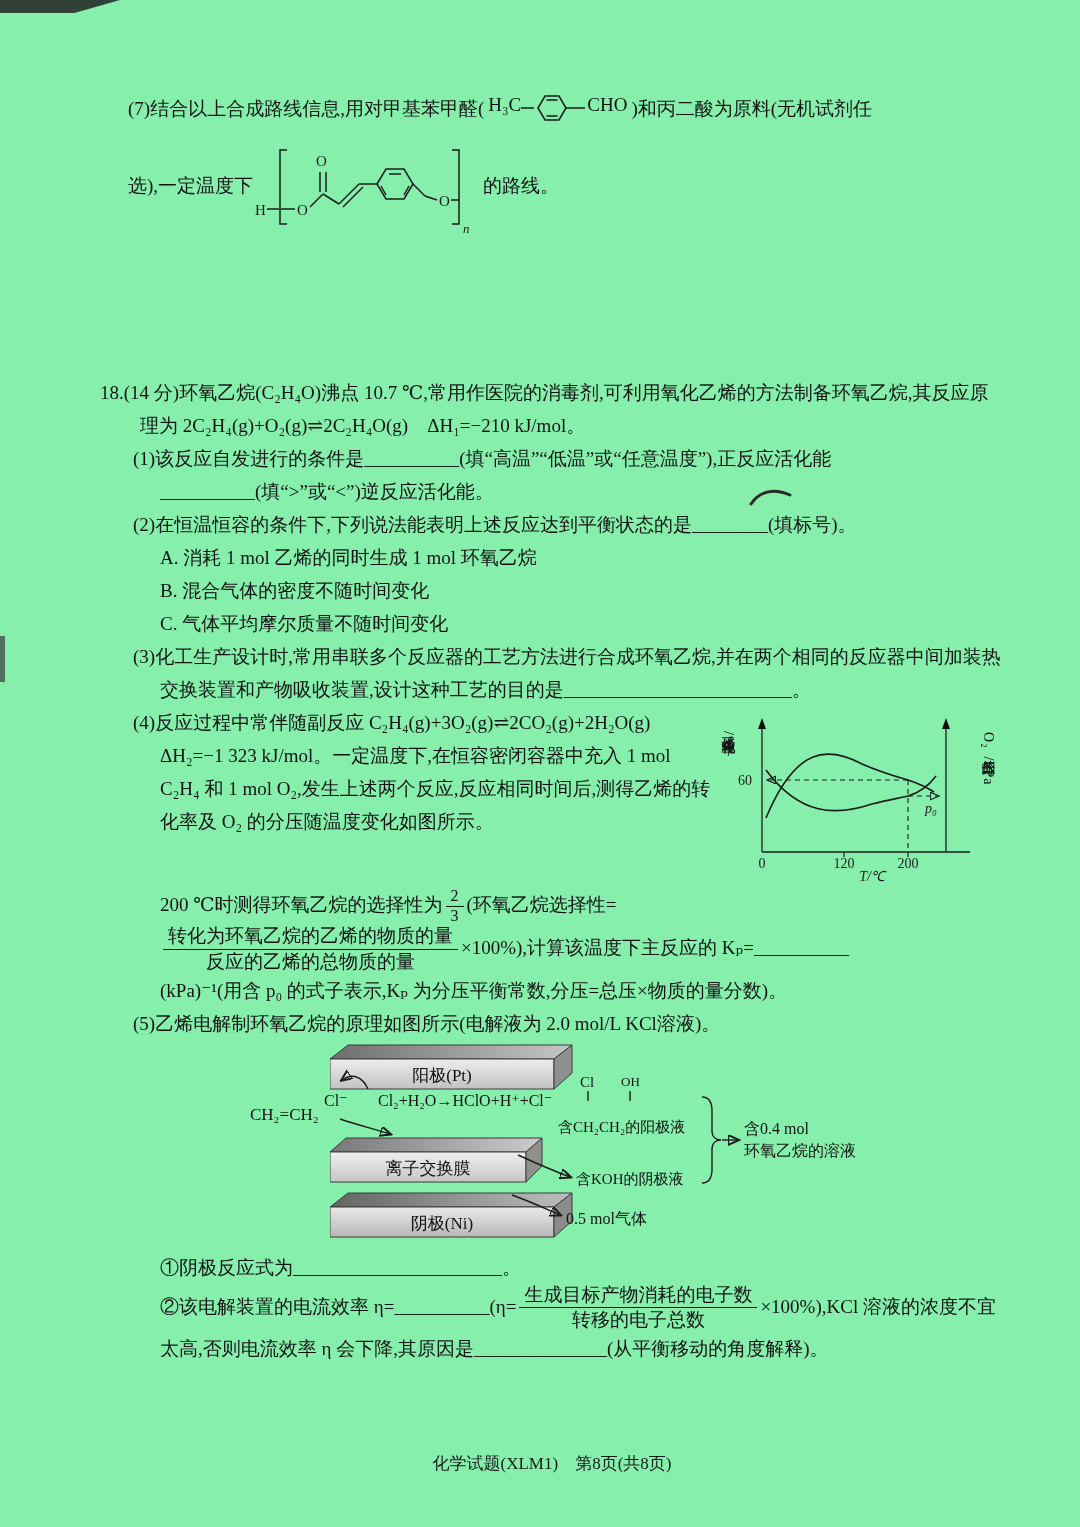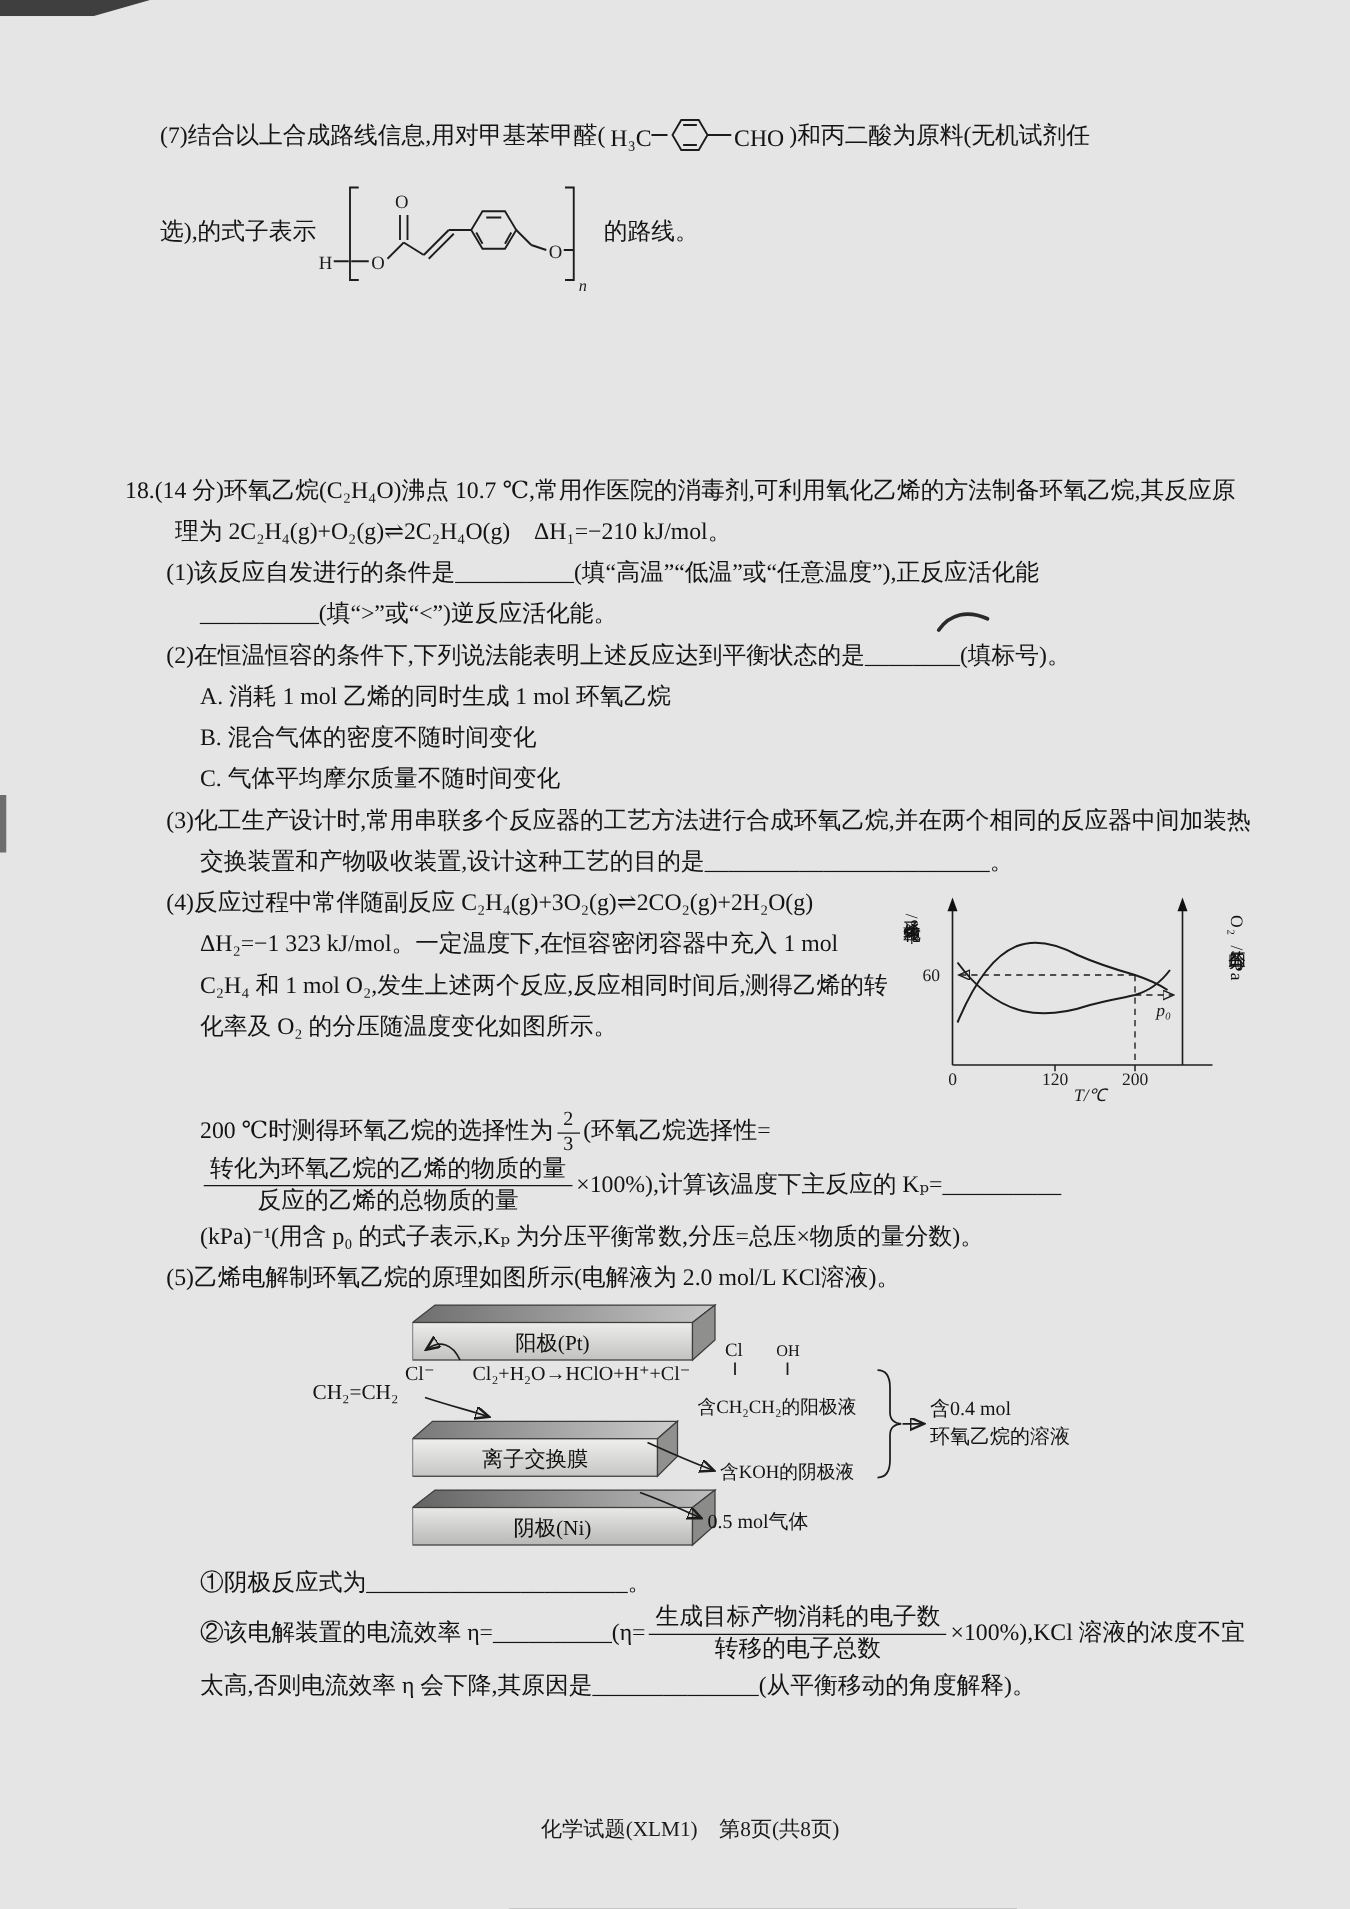--- a/index.html
+++ b/index.html
@@ -1,31 +1,31 @@
 <!DOCTYPE html>
 <html><head>
 <meta charset="utf-8">
 <style>
   * { box-sizing: border-box; }
   html,body { margin:0; padding:0; background:#9a9a9a; }
   .page {
     position:relative; width:1080px; height:1527px; margin:0 auto;
-    background:#e5e5e5; color:#141414; overflow:hidden;
+    background:#86efac; color:#141414; overflow:hidden;
     font-family:"Liberation Serif","DejaVu Serif",serif;
   }
   .scan-top { position:absolute; top:0; left:0; width:120px; height:13px; background:#222;
     clip-path:polygon(0 0,100% 0,62% 100%,0 100%); opacity:.85; }
   .scan-left { position:absolute; top:636px; left:0; width:5px; height:46px; background:#3a3a3a; opacity:.7; }
   .content { position:absolute; left:100px; top:88px; width:905px; font-size:19px; line-height:33px; }
 
   
   .q7 { margin-left:28px; margin-bottom:140px; }
   .q7 .l1 { display:flex; align-items:center; flex-wrap:nowrap; white-space:nowrap; }
   .q7 .l2 { display:flex; align-items:center; margin-top:6px; }
-  .chem { display:inline-flex; align-items:flex-end; margin:0 4px; white-space:nowrap; }
+  .chem { display:inline-flex; align-items:flex-start; margin:0 4px; white-space:nowrap; }
   svg.structure { display:block; }
   svg.structure line, svg.structure polyline, svg.structure path, svg.structure polygon { stroke:#1c1c1c; stroke-width:1.5; fill:none; }
   svg.structure text { fill:#1c1c1c; stroke:none; font-family:"Liberation Serif",serif; }
 
   
   .q18head { padding-left:40px; text-indent:-40px; }
   .part  { padding-left:60px; text-indent:-27px; }
   .flat  { padding-left:60px; text-indent:0; }
   .option{ padding-left:60px; }
 
@@ -78,21 +78,21 @@
             <polygon points="17,20 24,8 38,8 45,20 38,32 24,32"></polygon>
             <line x1="25.5" y1="12" x2="36.5" y2="12"></line>
             <line x1="25.5" y1="28" x2="36.5" y2="28"></line>
             <line x1="45" y1="20" x2="64" y2="20"></line>
           </svg>
           <span>CHO</span>
         </span>
         <span>)和丙二酸为原料(无机试剂任</span>
       </div>
       <div class="l2">
-        <span>选),的式子表示</span>
+        <span>选),一定温度下</span>
         <svg class="structure" width="230" height="102" viewBox="0 0 230 102">
           <text x="2" y="81" font-size="15">H</text>
           <line x1="14" y1="75" x2="26" y2="75"></line>
           <polyline points="34,16 27,16 27,90 34,90"></polyline>
           <line x1="28" y1="75" x2="42" y2="75"></line>
           <text x="44" y="81" font-size="15">O</text>
           <line x1="57" y1="73" x2="70" y2="60"></line>
           <line x1="67" y1="58" x2="67" y2="38"></line>
           <line x1="73" y1="58" x2="73" y2="38"></line>
           <text x="63" y="32" font-size="15">O</text>

